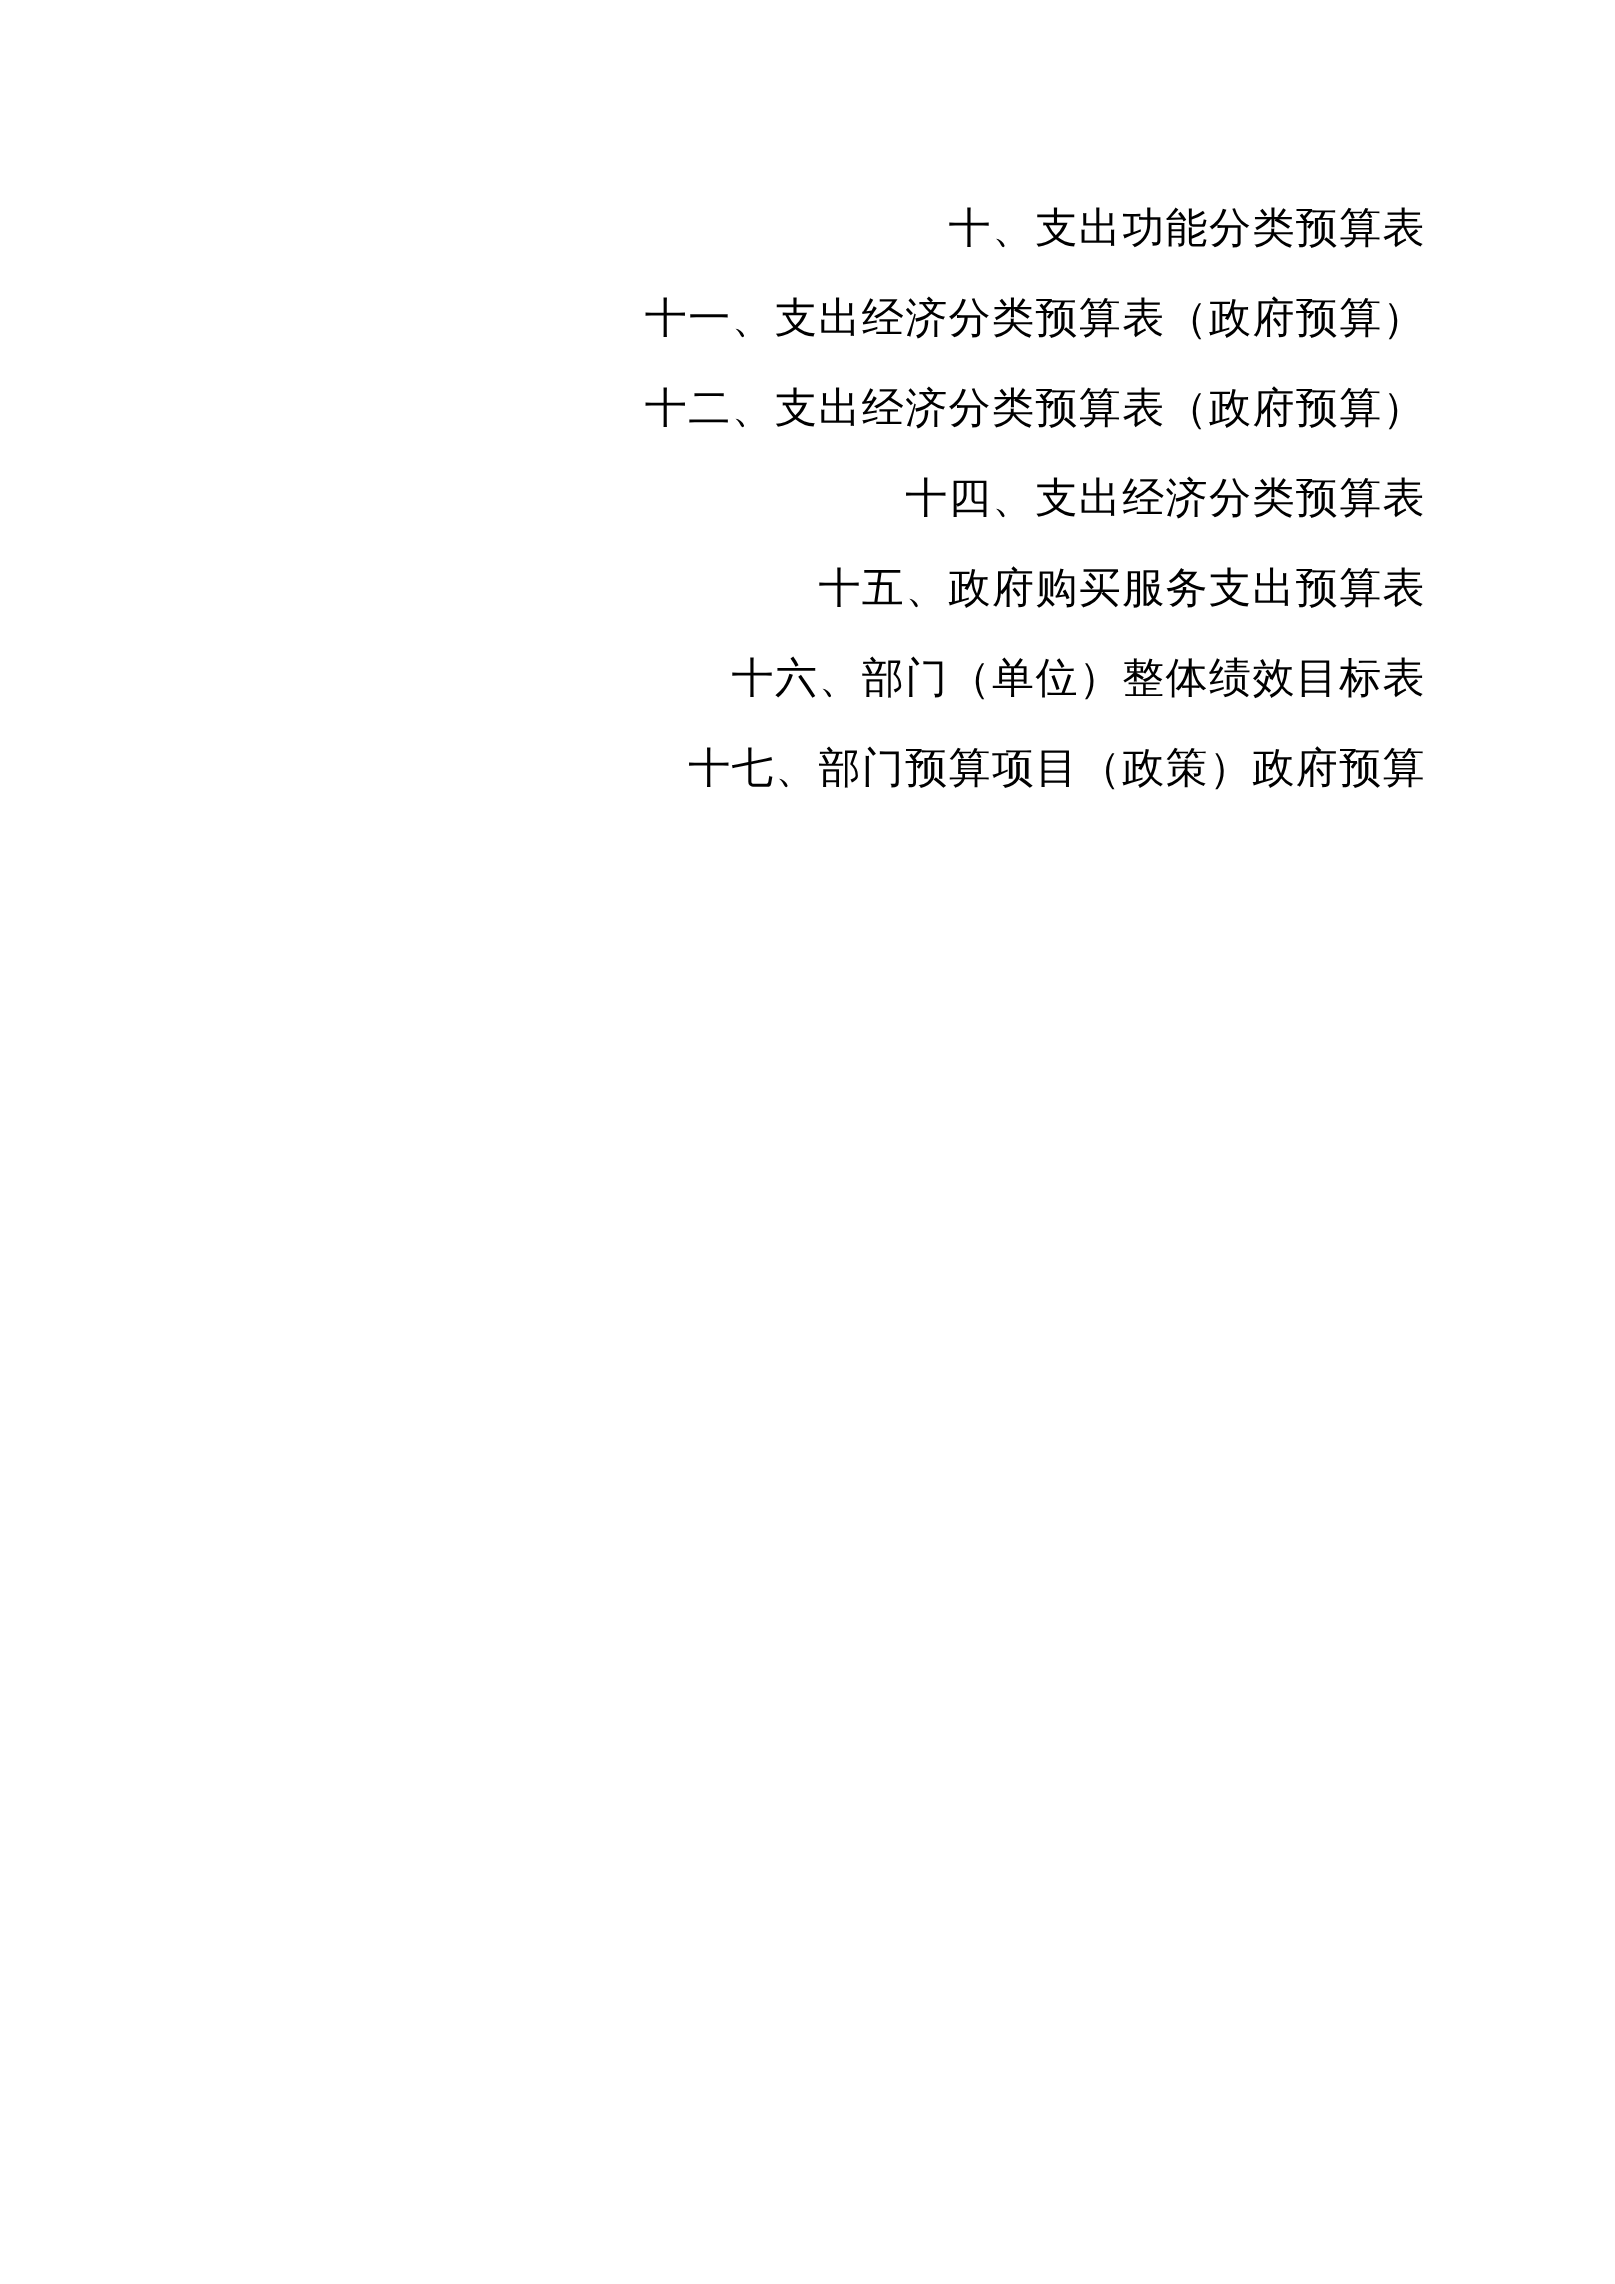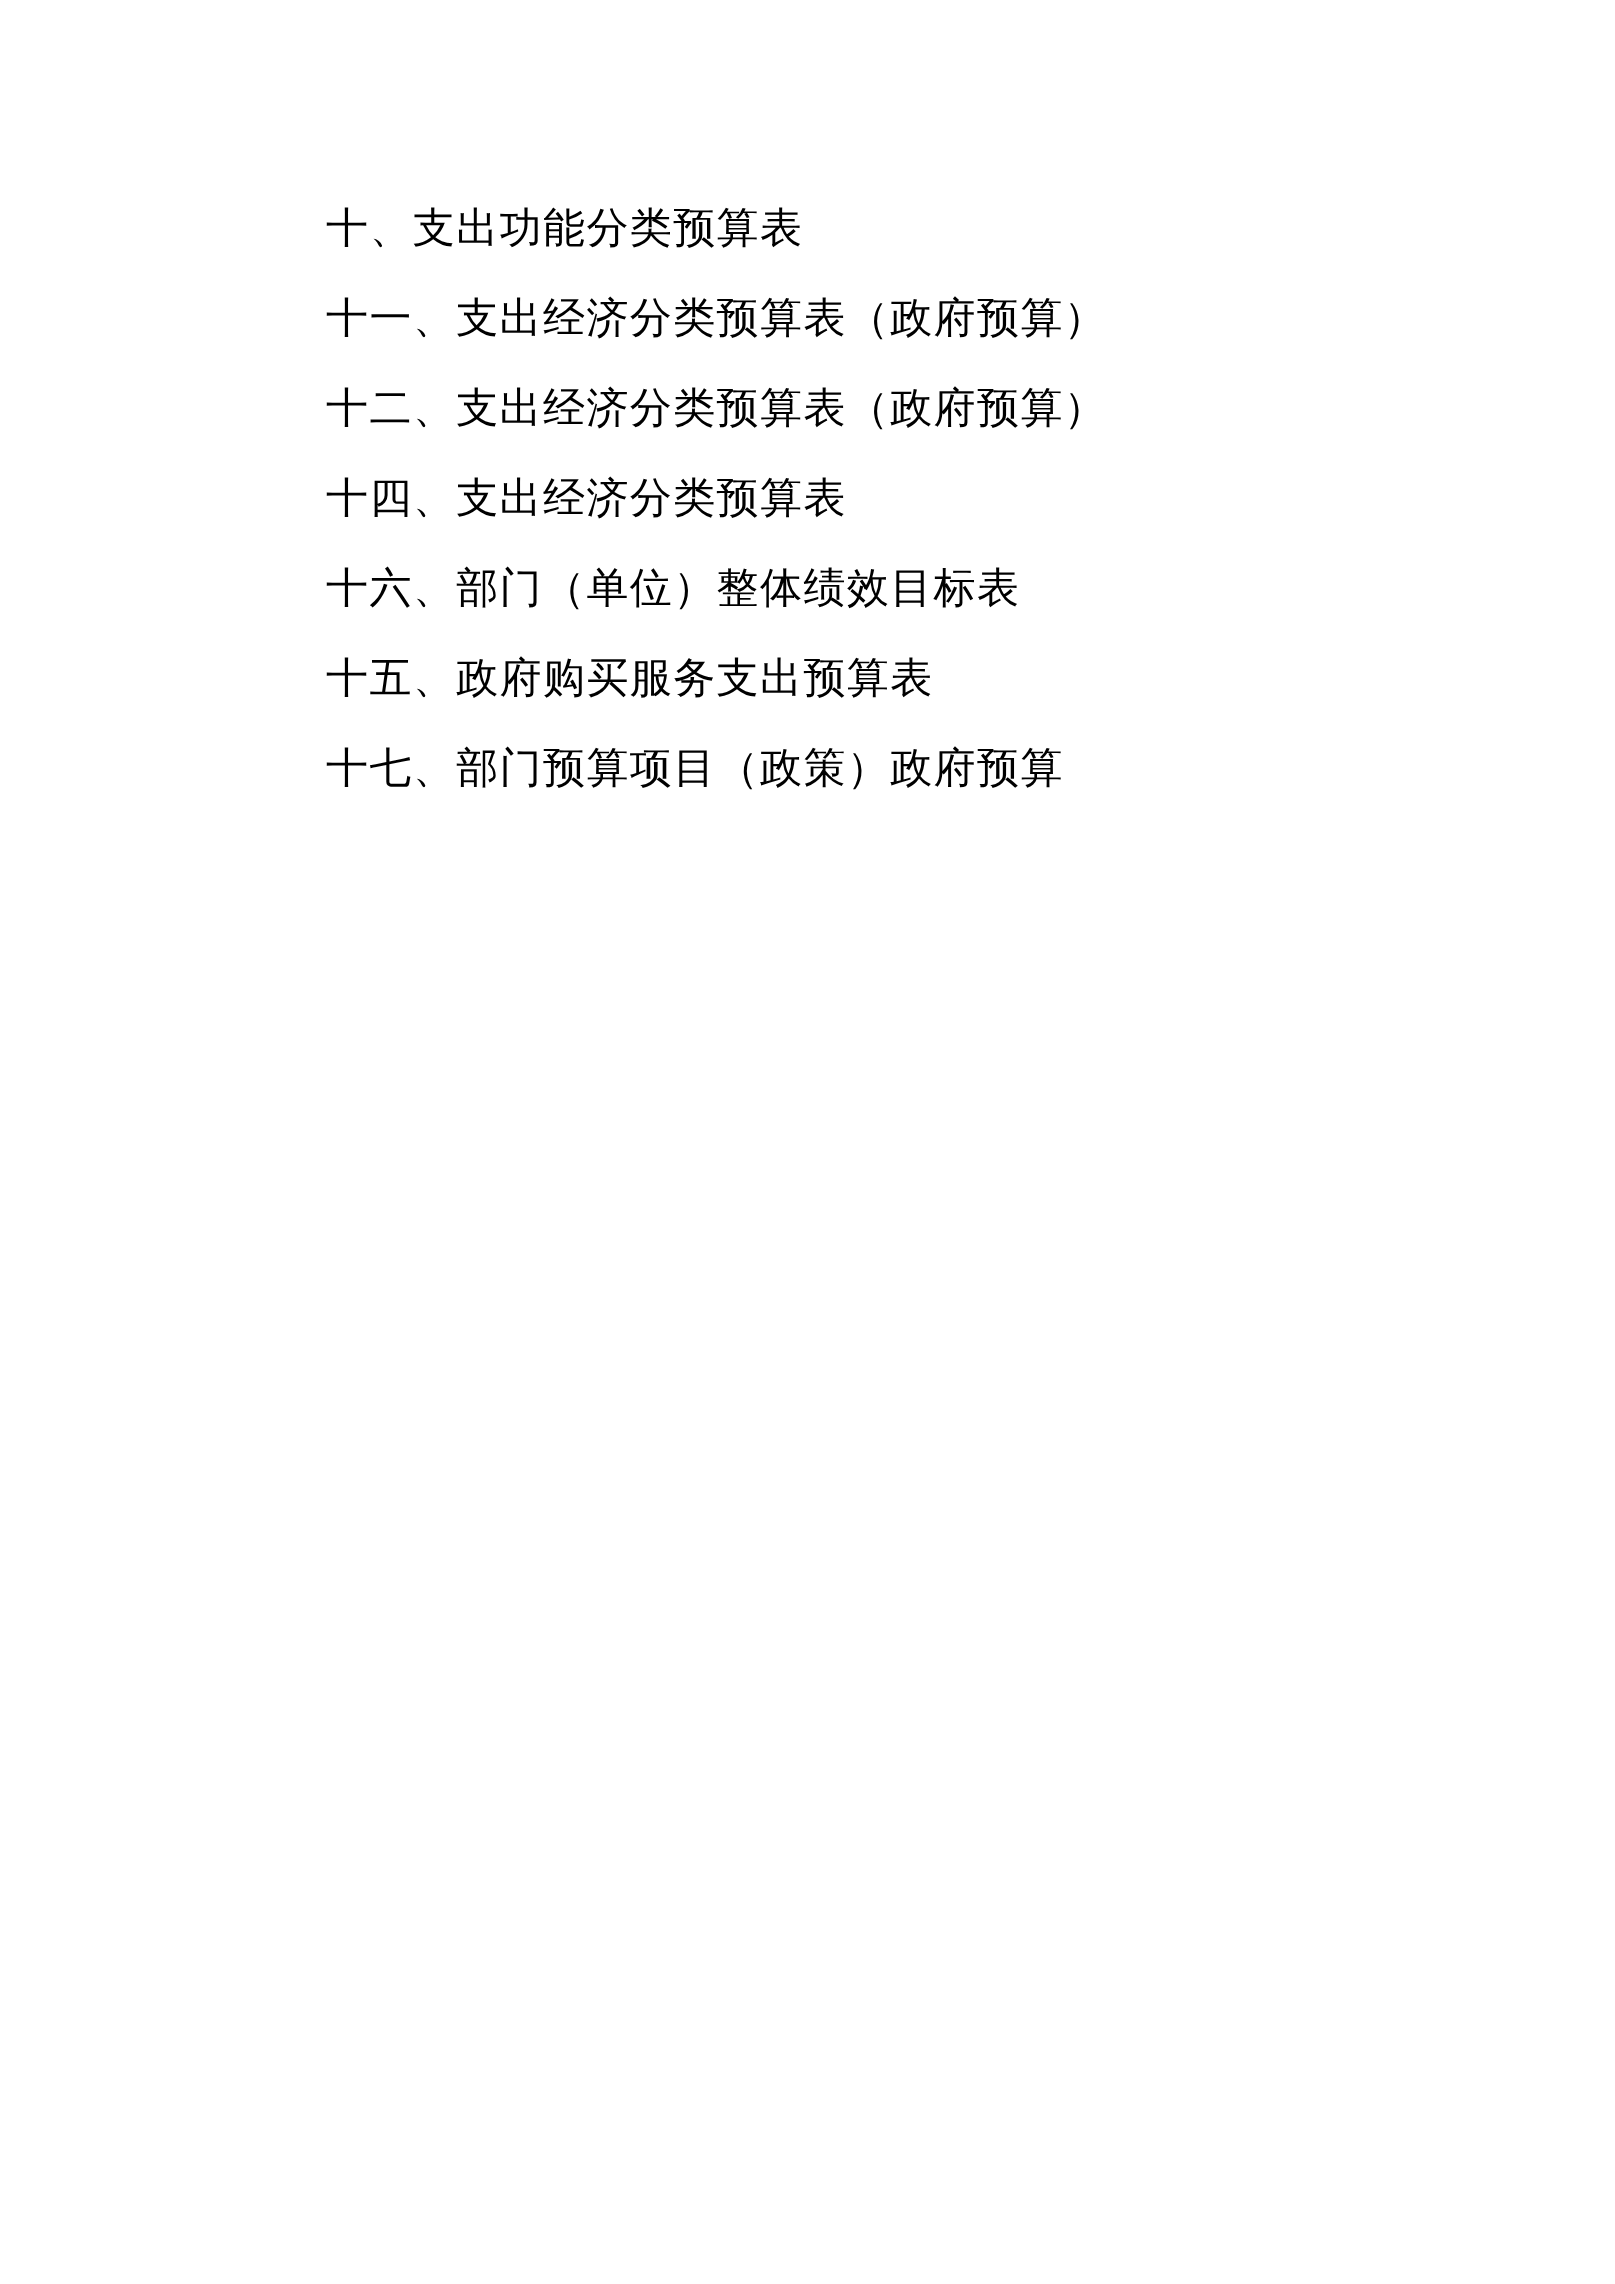--- a/index.html
+++ b/index.html
@@ -20,20 +20,21 @@
     width: 1616px;
     height: 2284px;
     background: #ffffff;
     box-sizing: border-box;
   }
   .content {
     position: absolute;
     left: 326px;
     top: 183px;
     width: 1100px;
+    text-align: right;
   }
   .toc-list {
     list-style: none;
     margin: 0;
     padding: 0;
   }
   .toc-item {
     font-size: 42px;
     line-height: 90px;
     letter-spacing: 1.4px;
@@ -45,19 +46,19 @@
 </head>
 <body>
 
 <div class="page">
   <div class="content">
     <ul class="toc-list">
       <li class="toc-item">十、支出功能分类预算表</li>
       <li class="toc-item">十一、支出经济分类预算表（政府预算）</li>
       <li class="toc-item">十二、支出经济分类预算表（政府预算）</li>
       <li class="toc-item">十四、支出经济分类预算表</li>
+      <li class="toc-item">十五、政府购买服务支出预算表</li>
       <li class="toc-item">十六、部门（单位）整体绩效目标表</li>
-      <li class="toc-item">十五、政府购买服务支出预算表</li>
       <li class="toc-item">十七、部门预算项目（政策）政府预算</li>
     </ul>
   </div>
 </div>
 
 
 </body></html>

